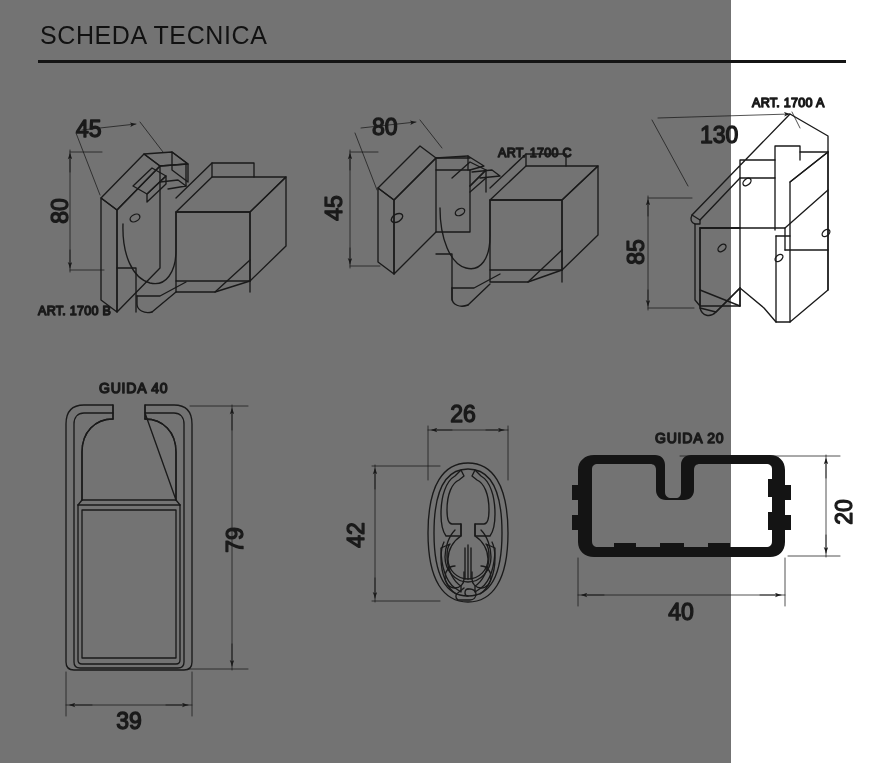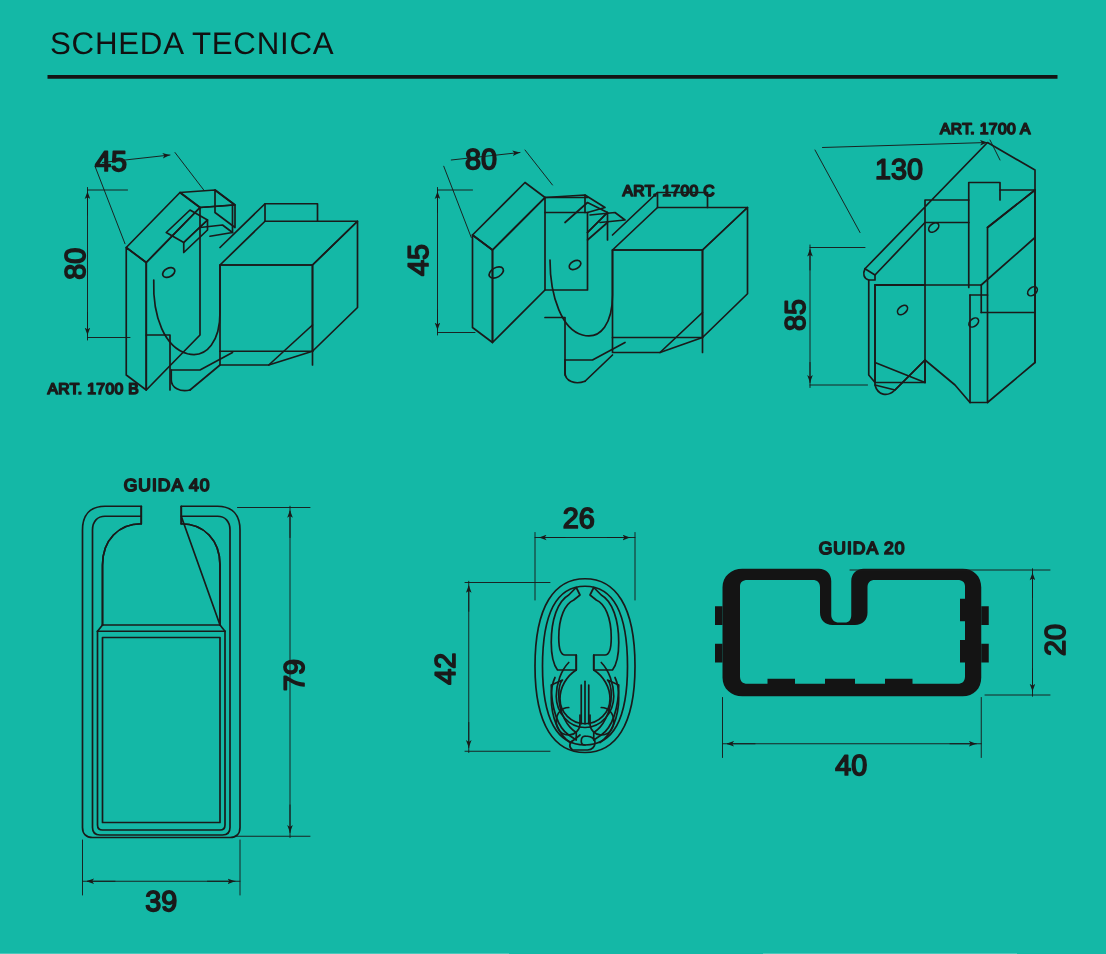--- a/index.html
+++ b/index.html
@@ -11,23 +11,23 @@
   body {
     width: 885px;
     height: 763px;
     font-family: "Liberation Sans", sans-serif;
     color: #1a1a1a;
     overflow: hidden;
     position: relative;
   }
   #sheet {
     position: relative;
-    width: 885px;
+    width: 731px;
     height: 763px;
-    background: #14b8a6;
+    background: #737373;
   }
   #page-title {
     position: absolute;
     left: 40px;
     top: 21px;
     font-size: 25px;
     letter-spacing: 0.6px;
     color: #111111;
     font-weight: 400;
     white-space: nowrap;

